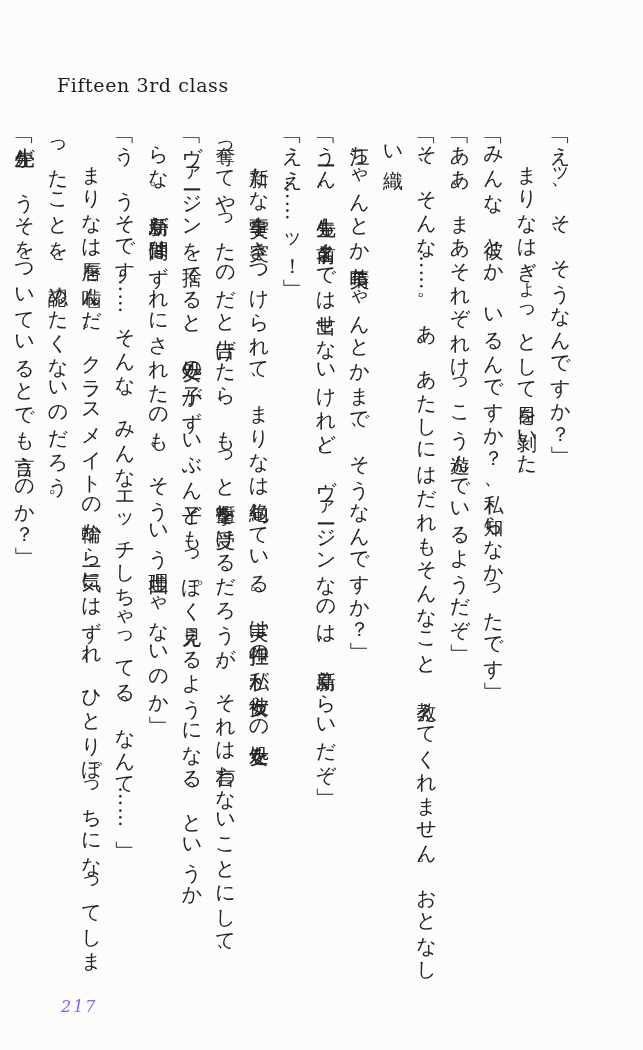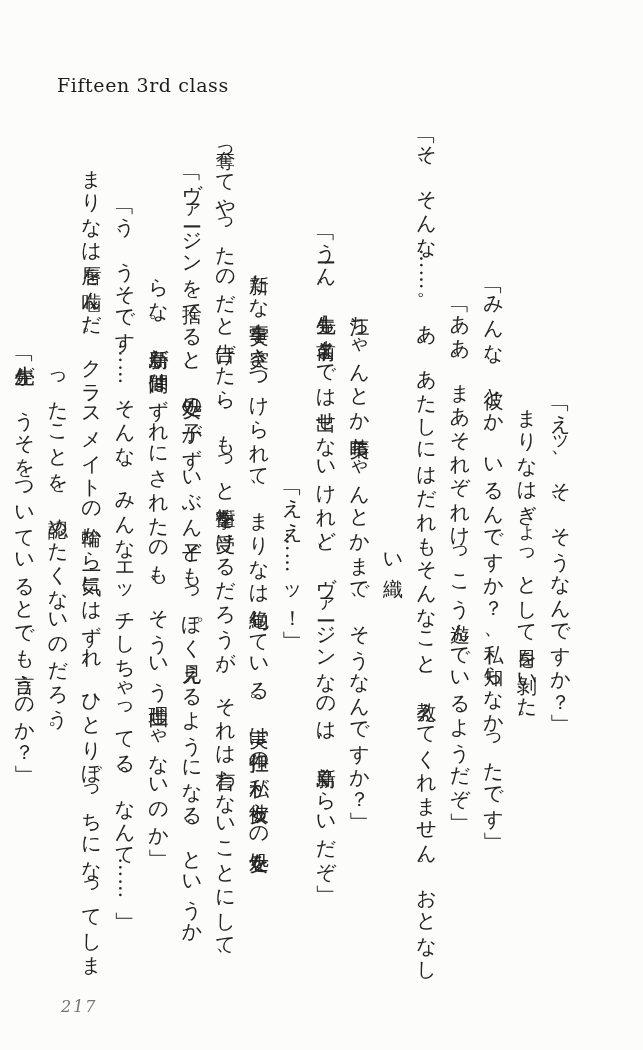--- a/index.html
+++ b/index.html
@@ -6,21 +6,20 @@
     margin: 0;
     padding: 0;
   }
   .page {
     position: relative;
     width: 643px;
     height: 1050px;
     background: #fcfcfa;
     overflow: hidden;
     font-family: "DejaVu Serif", "Liberation Serif", serif;
-    text-align: center;
   }
   .running-header {
     position: absolute;
     left: 57px;
     top: 74px;
     font-size: 19px;
     letter-spacing: 0.6px;
     color: #1d1d1d;
     white-space: nowrap;
   }
@@ -43,21 +42,21 @@
   .text-block p.indent {
     text-indent: 21px;
   }
   .page-number {
     position: absolute;
     left: 61px;
     top: 997px;
     font-size: 16px;
     font-style: italic;
     letter-spacing: 2px;
-    color: #737373;
+    color: #8b5cf6;
   }
 </style>
 </head>
 <body>
 
 <div class="page" style="background: rgb(252, 252, 250);">
   <header class="running-header">Fifteen 3rd class</header>
 
   <main class="text-block" id="text-block" style="color: rgb(36, 36, 36);">
       <p class="">「えッ、そ、そうなんですか？」</p>

